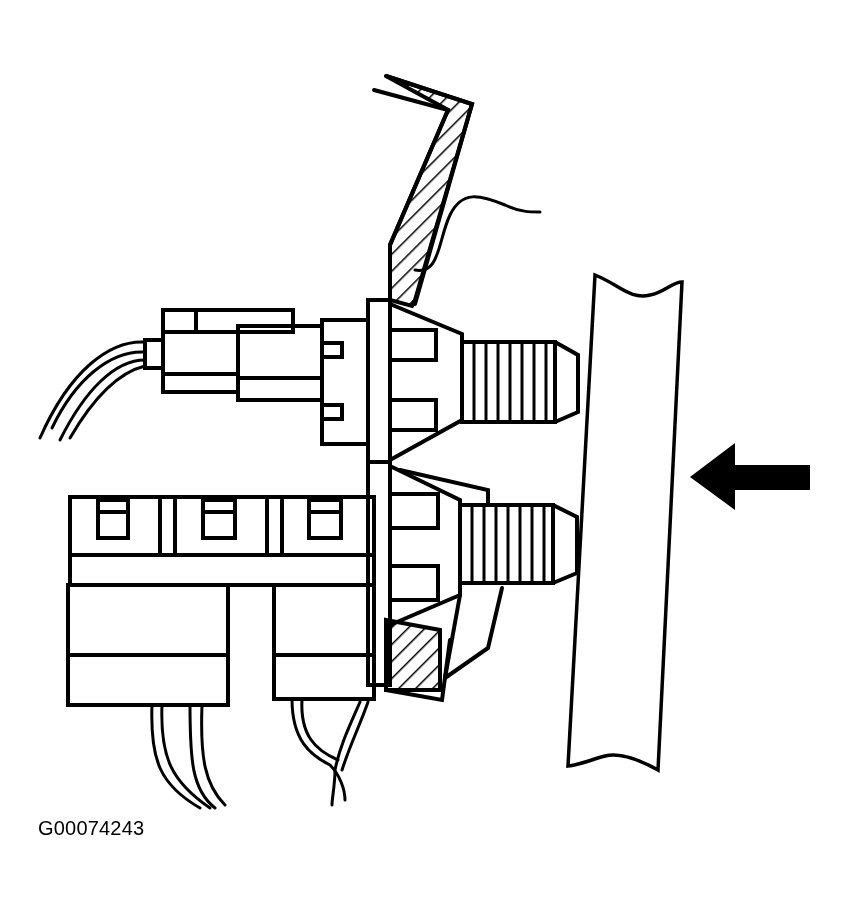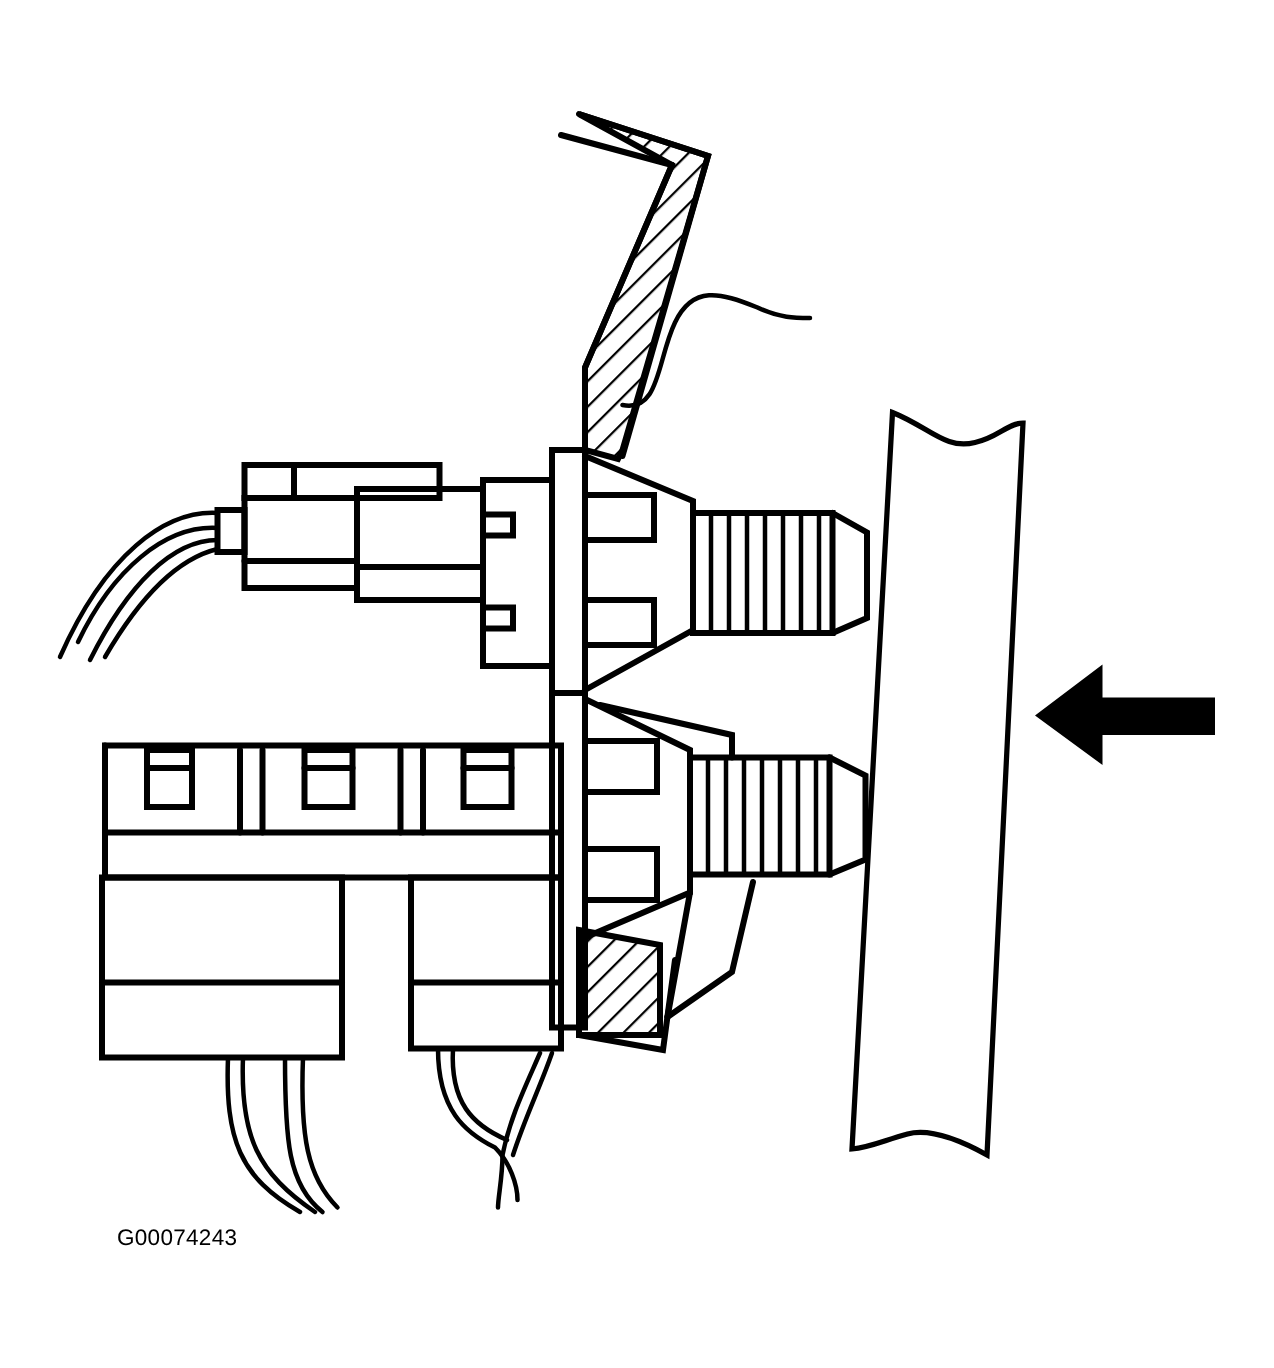--- a/index.html
+++ b/index.html
@@ -1,18 +1,18 @@
 <!DOCTYPE html>
 <html><head>
 <meta charset="utf-8">
 <style>
   html, body { margin: 0; padding: 0; background: #ffffff; }
   .canvas { position: relative; width: 849px; height: 912px; background: #ffffff; overflow: hidden; }
   svg.drawing { position: absolute; left: 0; top: 0; }
-  .caption { position: absolute; left: 38px; top: 817px; font-family: "Liberation Sans", sans-serif; font-size: 15px; color: #000; letter-spacing: 0.2px; margin-left: 40px; }
+  .caption { position: absolute; left: 38px; top: 817px; font-family: "Liberation Sans", sans-serif; font-size: 20px; color: #000; letter-spacing: 0.2px; }
 </style>
 </head>
 <body>
 
 <div class="canvas">
   <svg class="drawing" width="849" height="912" viewBox="0 0 849 912" fill="none" stroke="#000" stroke-width="4" stroke-linejoin="miter" stroke-linecap="round">
 
     <defs>
       <pattern id="hatch" patternUnits="userSpaceOnUse" width="12" height="12" patternTransform="rotate(45)">
         <line x1="0" y1="0" x2="0" y2="12" stroke="#000" stroke-width="3"></line>

